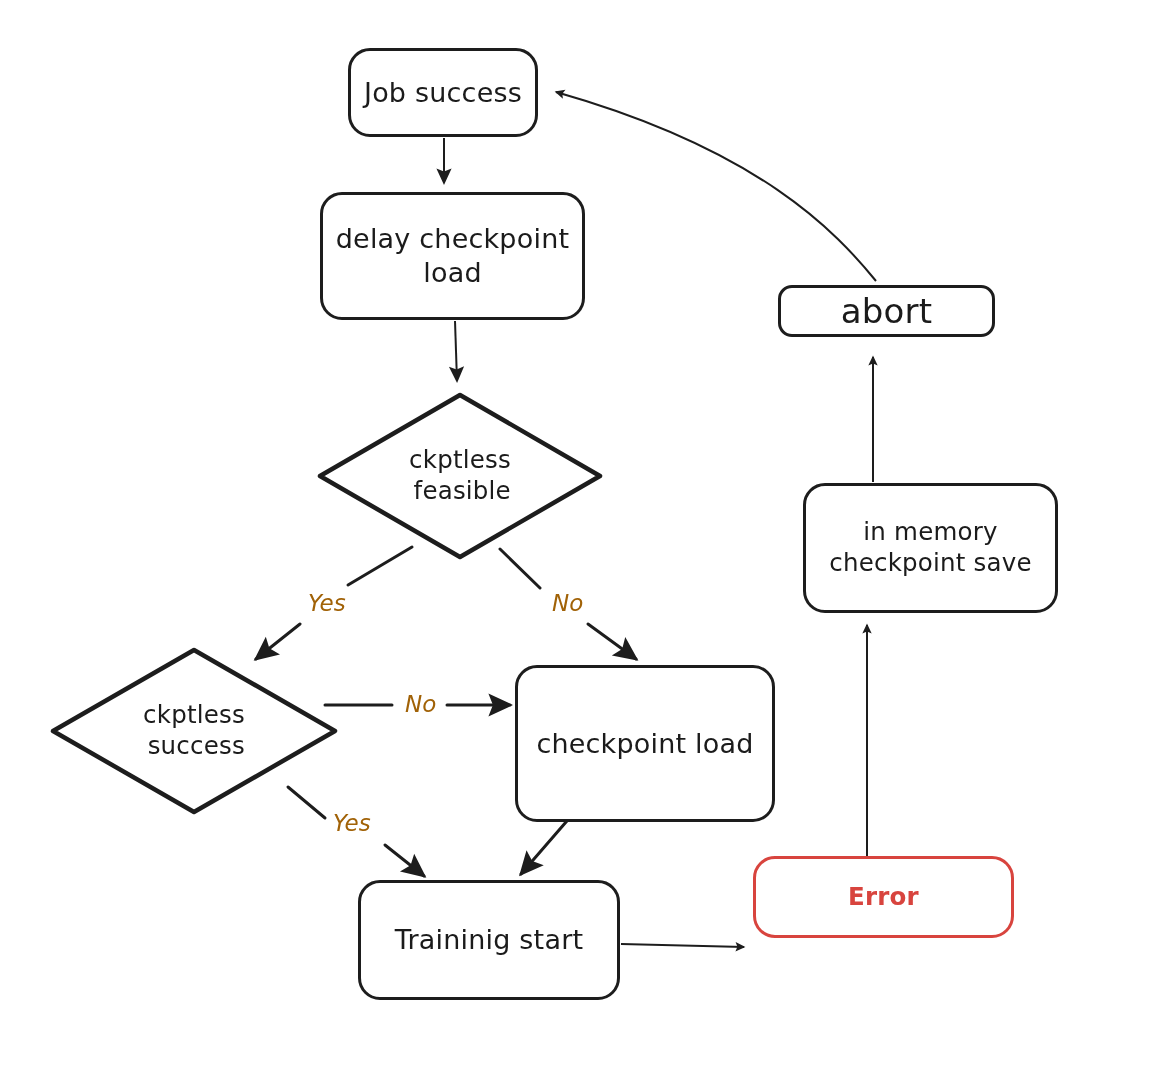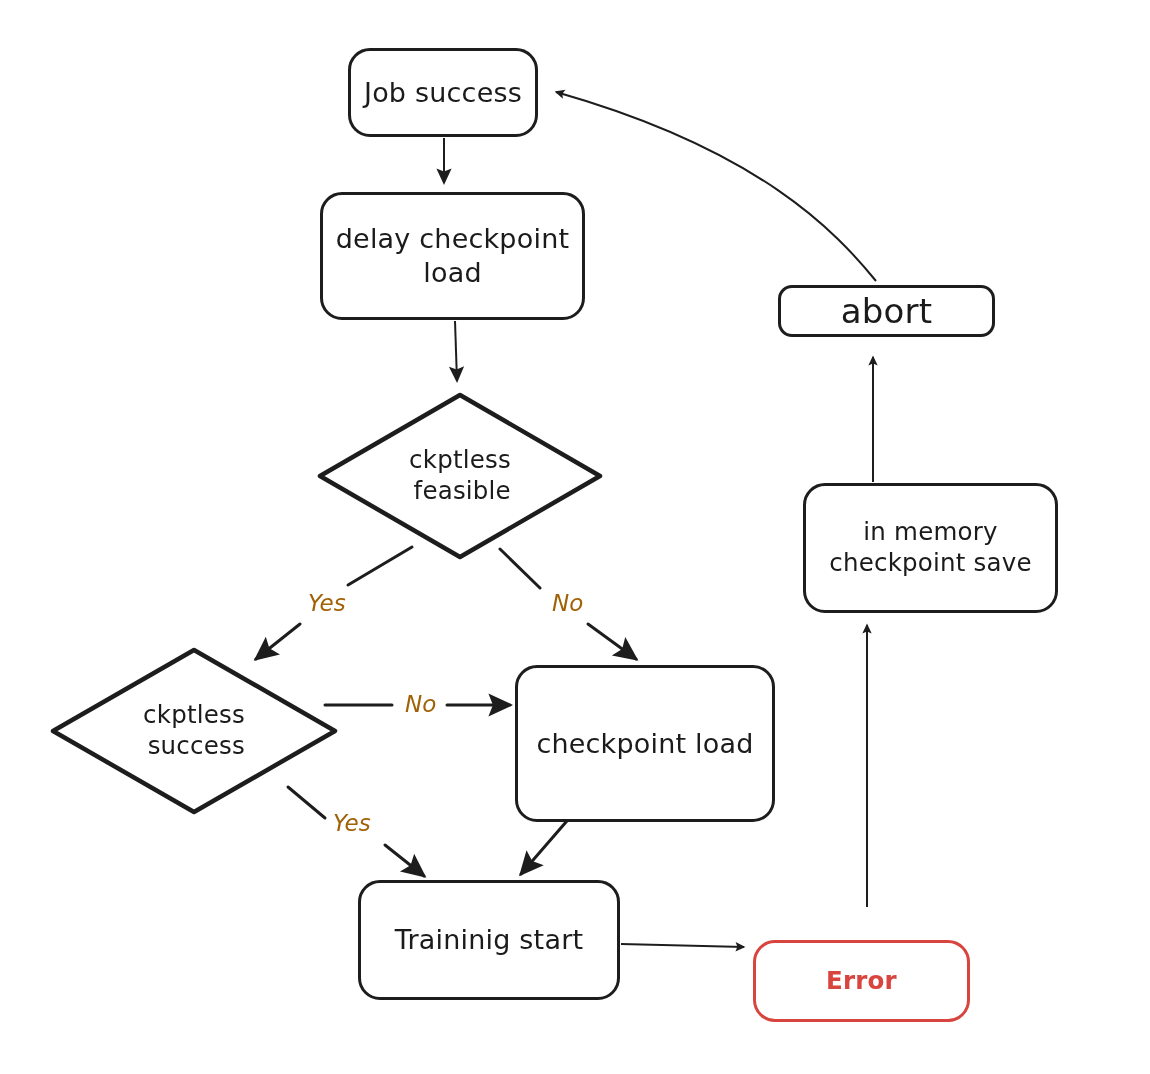--- a/index.html
+++ b/index.html
@@ -97,21 +97,21 @@
 </div>
 
 <div class="node box" style="left:515px;top:665px;width:260px;height:157px;">
   <span class="label f27">checkpoint load</span>
 </div>
 
 <div class="node box" style="left:358px;top:880px;width:262px;height:120px;">
   <span class="label f27">Traininig start</span>
 </div>
 
-<div class="node box error" style="left:753px;top:940px;width:217px;height:82px;">
+<div class="node box error" style="left:753px;top:856px;width:261px;height:82px;">
   <span class="label f24" style="font-weight:600;">Error</span>
 </div>
 
 <div class="node box" style="left:775px;top:483px;width:255px;height:130px;margin-left:28px;">
   <span class="label f24" style="white-space:pre-line;">in memory
 checkpoint save</span>
 </div>
 
 <div class="node box" style="left:778px;top:285px;width:217px;height:52px;border-radius:14px;">
   <span class="label f34">abort</span>

